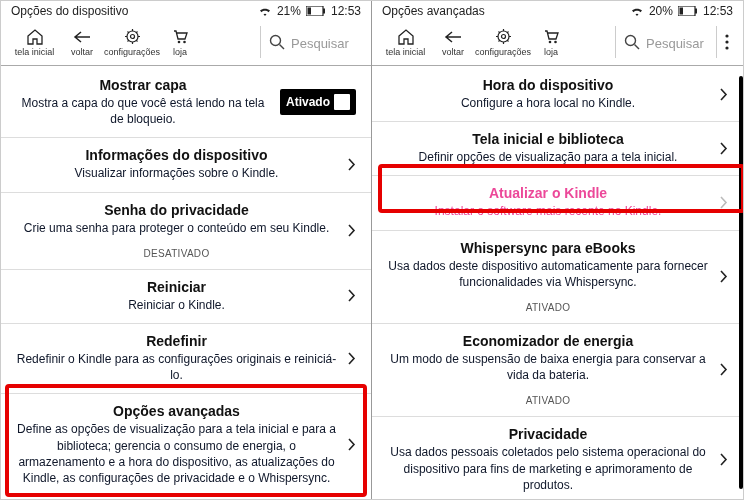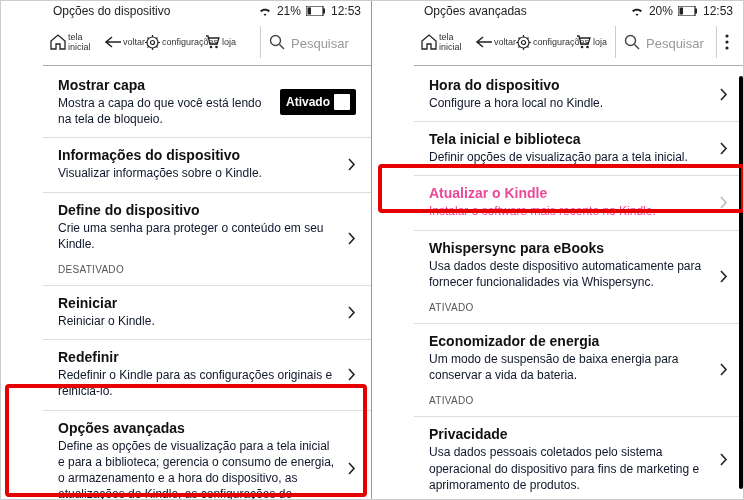--- a/index.html
+++ b/index.html
@@ -1,31 +1,31 @@
 <!DOCTYPE html>
 <html><head>
 <meta charset="utf-8">
 <style>
   * { box-sizing: border-box; margin: 0; padding: 0; }
   body { font-family: -apple-system, 'Segoe UI', Arial, sans-serif; background: #fff; display: flex; width: 744px; height: 500px; border: 1px solid #ccc; }
-  .panel { width: 50%; display: flex; flex-direction: column; position: relative; padding-left: 42px; }
+  .panel { width: 50%; display: flex; flex-direction: column; position: relative; }
   .panel.left { border-right: 1px solid #999; }
   .statusbar { display: flex; align-items: center; padding: 3px 10px; font-size: 12px; color: #222; }
   .statusbar .title { flex: 1; }
   .statusbar .icons { display: flex; align-items: center; gap: 5px; }
   svg { display: block; }
   .toolbar { display: flex; align-items: center; padding: 5px 6px 7px; border-bottom: 1px solid #aaa; }
-  .tool { display: flex; align-items: center; gap: 1px; width: 55px; cursor: pointer; font-size: 9px; color: #333; }
+  .tool { display: flex; flex-direction: column; align-items: center; gap: 1px; width: 55px; cursor: pointer; font-size: 9px; color: #333; justify-content: space-between; }
   .tool-icon { height: 19px; display: flex; align-items: center; justify-content: center; }
   .spacer { flex: 1; }
   .search { display: flex; align-items: center; border-left: 1px solid #ccc; padding-left: 8px; height: 32px; min-width: 105px; gap: 6px; }
   .search input { border: none; outline: none; font-size: 13px; width: 70px; color: #888; padding-top: 2px; }
   .search input::placeholder { color: #999; }
   .overflow { display: flex; align-items: center; justify-content: center; padding: 0 8px; border-left: 1px solid #ccc; height: 32px; }
-  .list { flex: 1; overflow: hidden; padding: 2px 0 0; position: relative; }
+  .list { flex: 1; overflow: hidden; padding: 2px 0 0; position: relative; text-align: center; }
   .scrolltrack { position: absolute; right: 0; top: 10px; bottom: 10px; width: 4px; background: #000; border-radius: 2px; }
   .item { padding: 9px 15px 10px; border-bottom: 1px solid #ddd; display: flex; align-items: center; gap: 10px; cursor: pointer; }
   .item .txt { flex: 1; }
   .item h3 { font-size: 14px; font-weight: 700; color: #111; margin-bottom: 2px; }
   .item p { font-size: 12px; color: #0f172a; line-height: 1.35; }
   .item .sub { font-size: 10px; color: #555; letter-spacing: .3px; margin-top: 12px; }
   .item.disabled h3, .item.disabled p { color: #ec4899; }
   .chevron { flex-shrink: 0; }
   .toggle { background: #000; color: #fff; font-size: 12px; font-weight: 700; padding: 5px 6px; display: flex; align-items: center; gap: 4px; border-radius: 2px; }
   .toggle .knob { width: 16px; height: 16px; background: #fff; border-radius: 1px; }
@@ -119,21 +119,21 @@
         <p>Visualizar informações sobre o Kindle.</p>
       </div>
       <span class="chevron">
           <svg width="9" height="15" viewBox="0 0 9 15">
             <path d="M2 2L7 7.5L2 13" fill="none" stroke="#222" stroke-width="1.6"></path>
           </svg>
         </span>
     </div>
     <div class="item">
       <div class="txt">
-        <h3>Define do dispositivo</h3>
+        <h3>Senha do privacidade</h3>
         <p>Crie uma senha para proteger o conteúdo em seu Kindle.</p>
         <div class="sub">DESATIVADO</div>
       </div>
       <span class="chevron">
           <svg width="9" height="15" viewBox="0 0 9 15">
             <path d="M2 2L7 7.5L2 13" fill="none" stroke="#222" stroke-width="1.6"></path>
           </svg>
         </span>
     </div>
     <div class="item">

